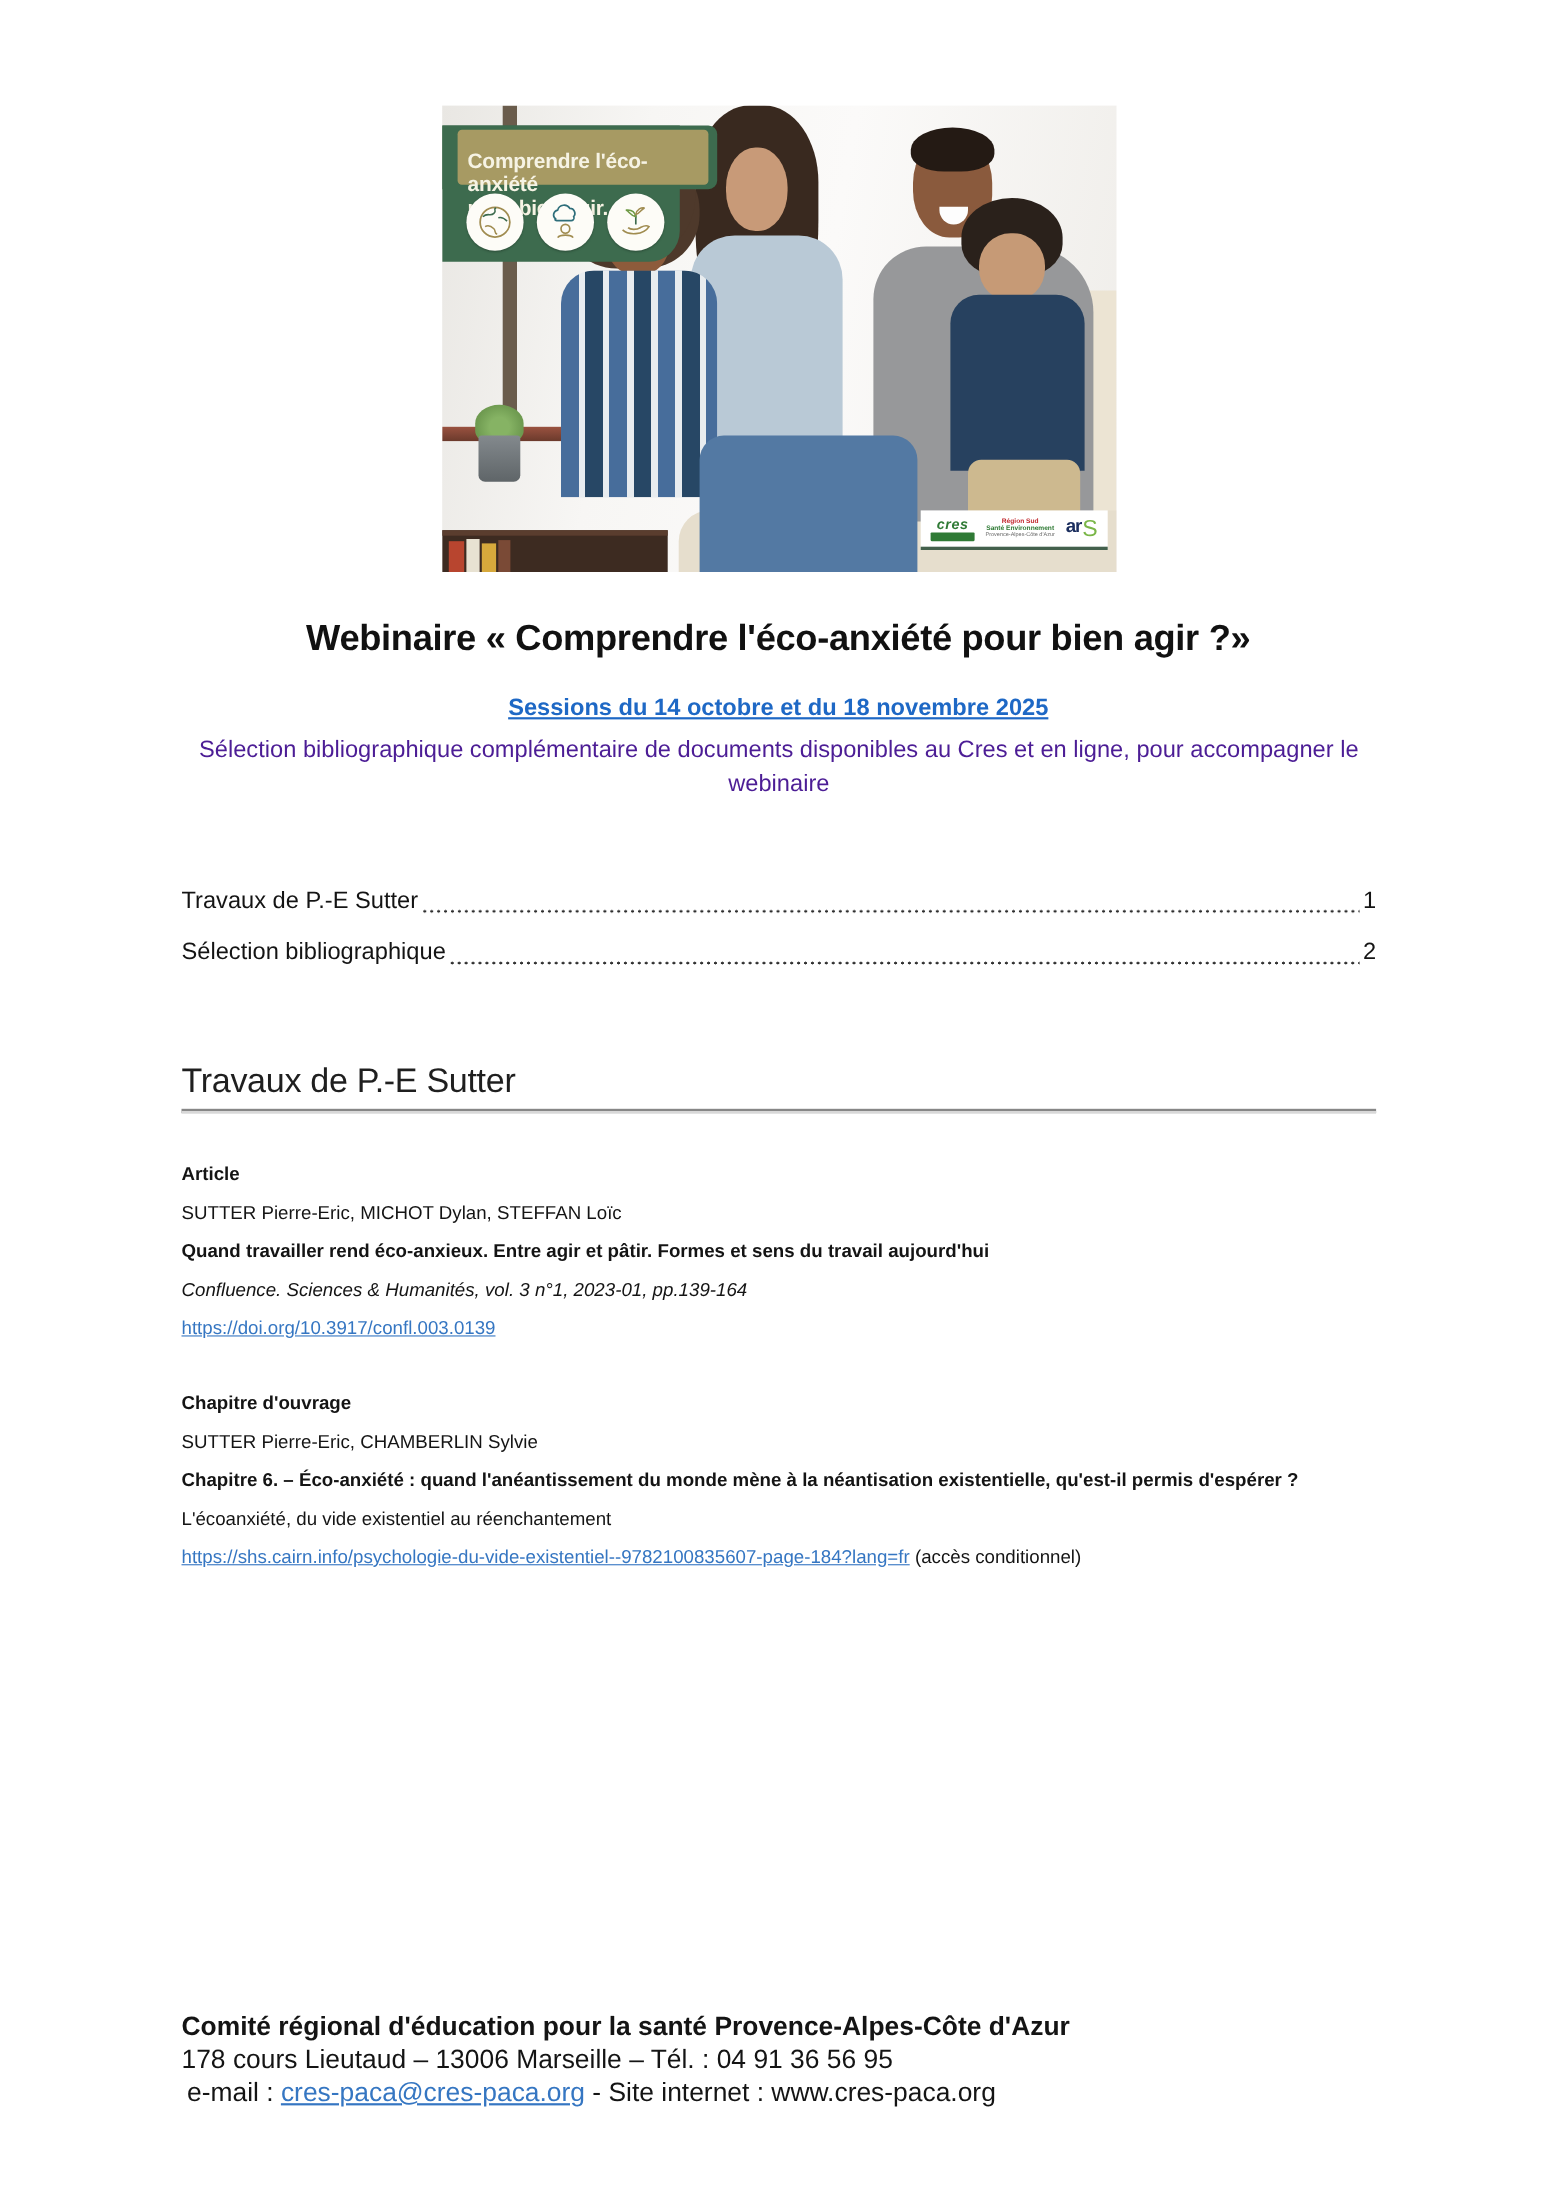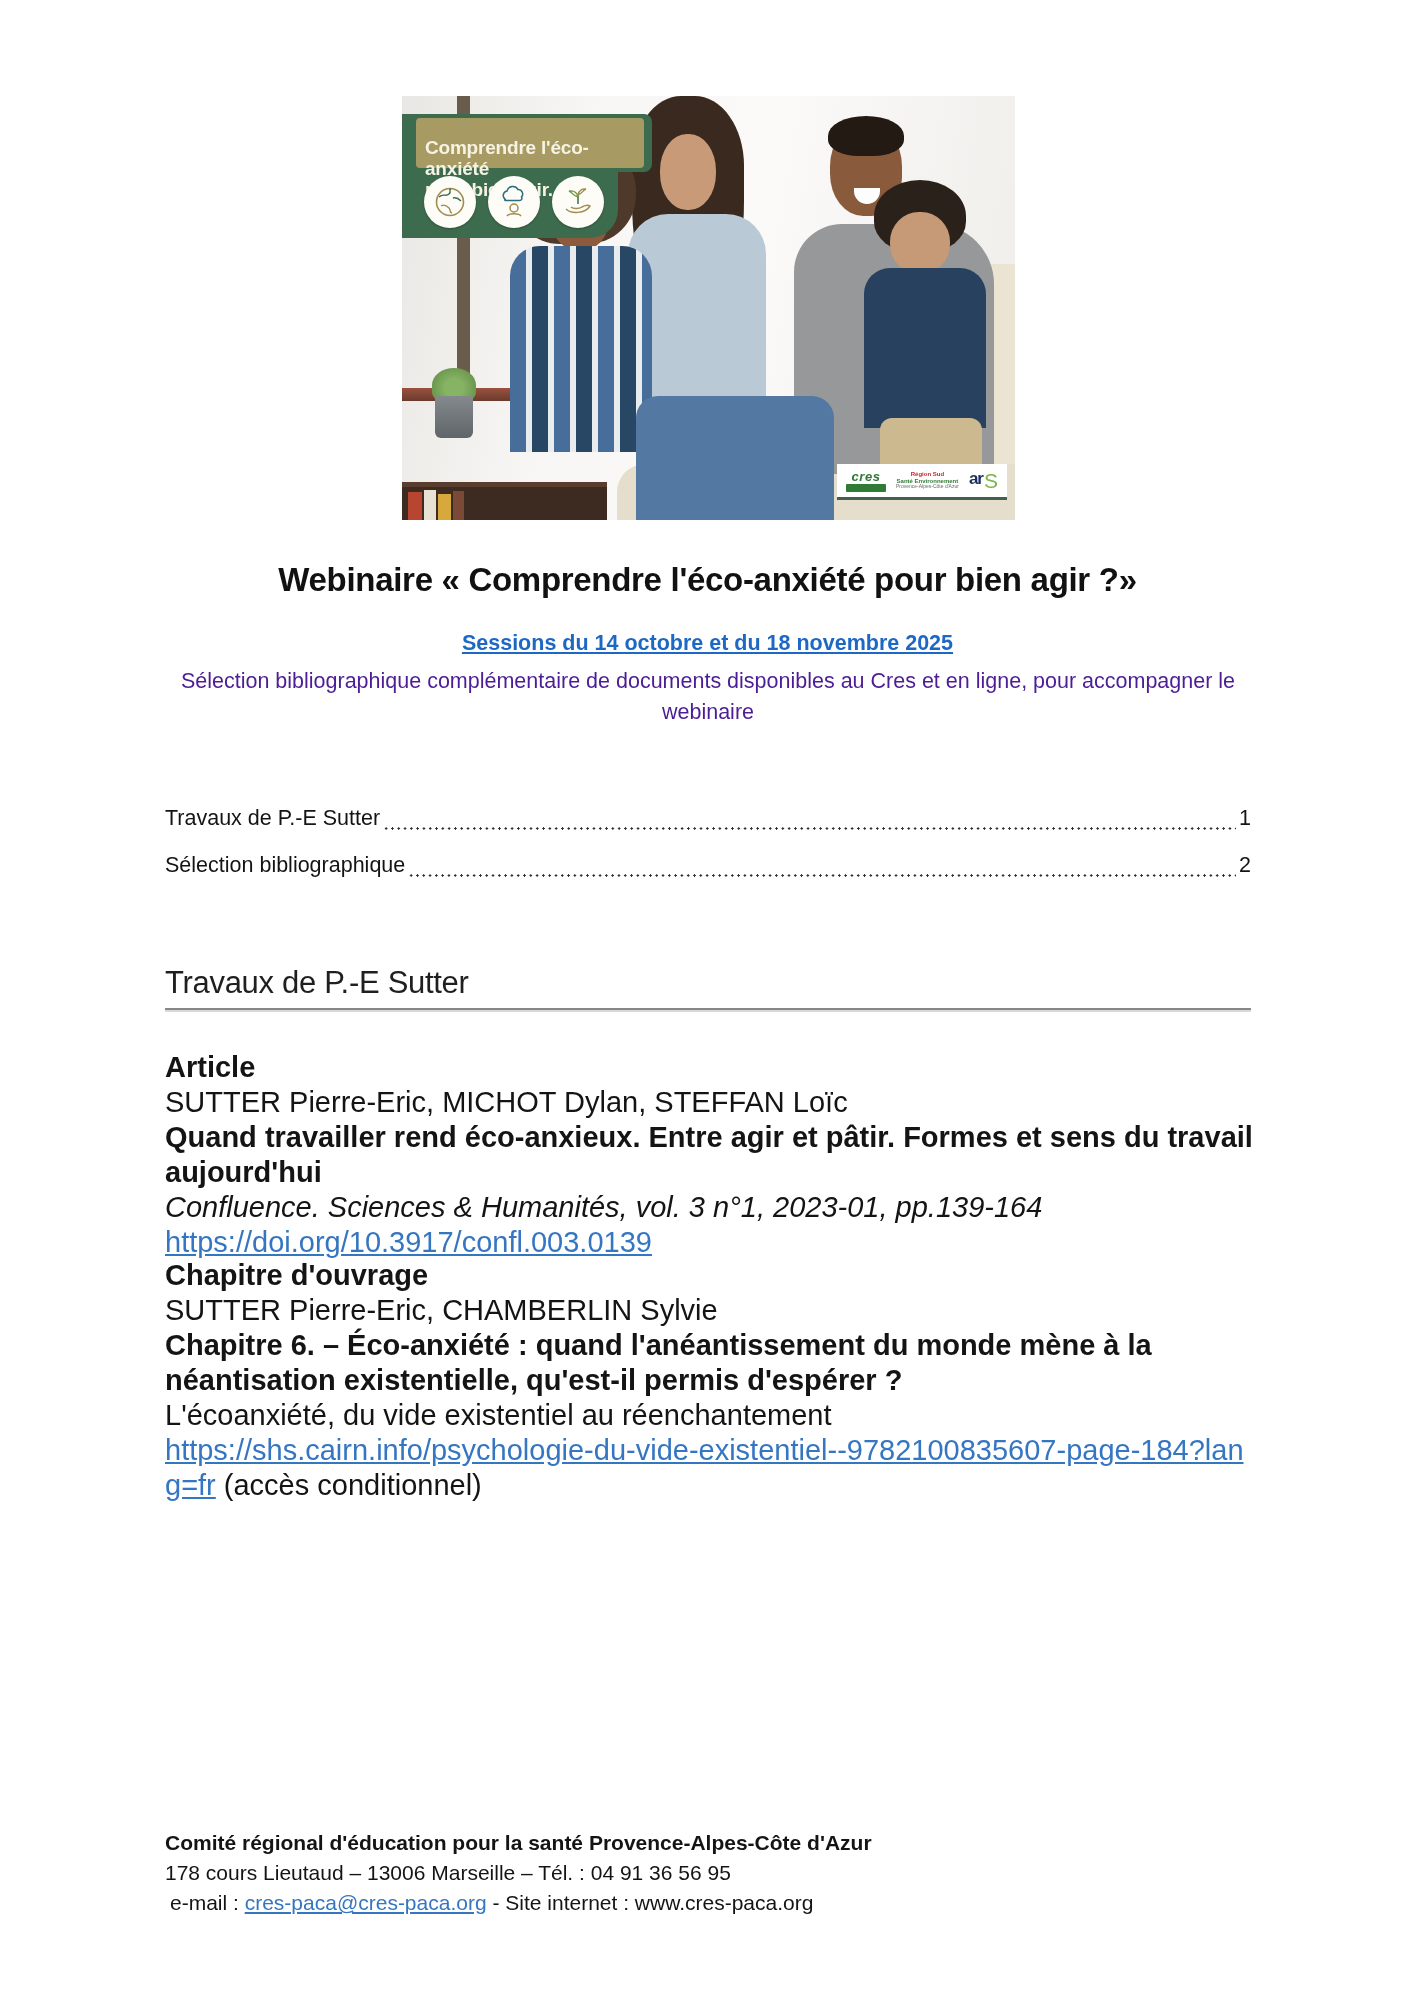--- a/index.html
+++ b/index.html
@@ -63,29 +63,29 @@
   .sessions-link{color:#1e68c5;font-weight:700;font-size:21.5px;text-decoration:underline;cursor:pointer;}
   .subtitle{position:absolute;left:178px;top:666px;width:1060px;text-align:center;font-size:21.5px;line-height:31px;margin:0;color:#4c1d95;}
 
   .toc{position:absolute;left:165px;top:806px;width:1086px;font-size:21.5px;color:#141414;}
   .toc-row{display:flex;align-items:flex-end;margin-bottom:22px;cursor:pointer;}
   .toc-dots{flex:1;height:21px;margin:0 3px;background-image:radial-gradient(circle,#2f2f2f 1.15px,rgba(0,0,0,0) 1.35px);background-size:6.3px 5px;background-repeat:repeat-x;background-position:0 bottom;}
 
   .section-heading{position:absolute;left:165px;top:965px;width:1086px;font-size:31px;font-weight:400;color:#1f1f1f;margin:0;letter-spacing:-0.3px;}
   .section-rule{position:absolute;left:165px;top:1008px;width:1086px;height:2px;background:#878787;border-bottom:2px solid #d8d8d8;}
 
-  .entry{position:absolute;left:165px;width:1092px;font-size:29px;line-height:35px;color:#141414;}
+  .entry{position:absolute;left:165px;width:1092px;font-size:17px;line-height:35px;color:#141414;}
   .entry-article{top:1050px;}
   .entry-chapter{top:1258px;}
   .b{font-weight:700;}
   .i{font-style:italic;}
   .bi{font-weight:700;font-style:italic;}
   .lnk{color:#3576c2;text-decoration:underline;cursor:pointer;word-break:break-all;}
 
-  .footer{position:absolute;left:165px;top:1828px;width:1092px;font-size:21px;line-height:30px;color:#141414;}
+  .footer{position:absolute;left:165px;top:1828px;width:1092px;font-size:24px;line-height:30px;color:#141414;}
   .footer .email-line{padding-left:5px;}
 </style>
 </head>
 <body>
 
 <div class="page">
 
   <div class="hero">
 
     <div class="photo-el win-bar"></div>

